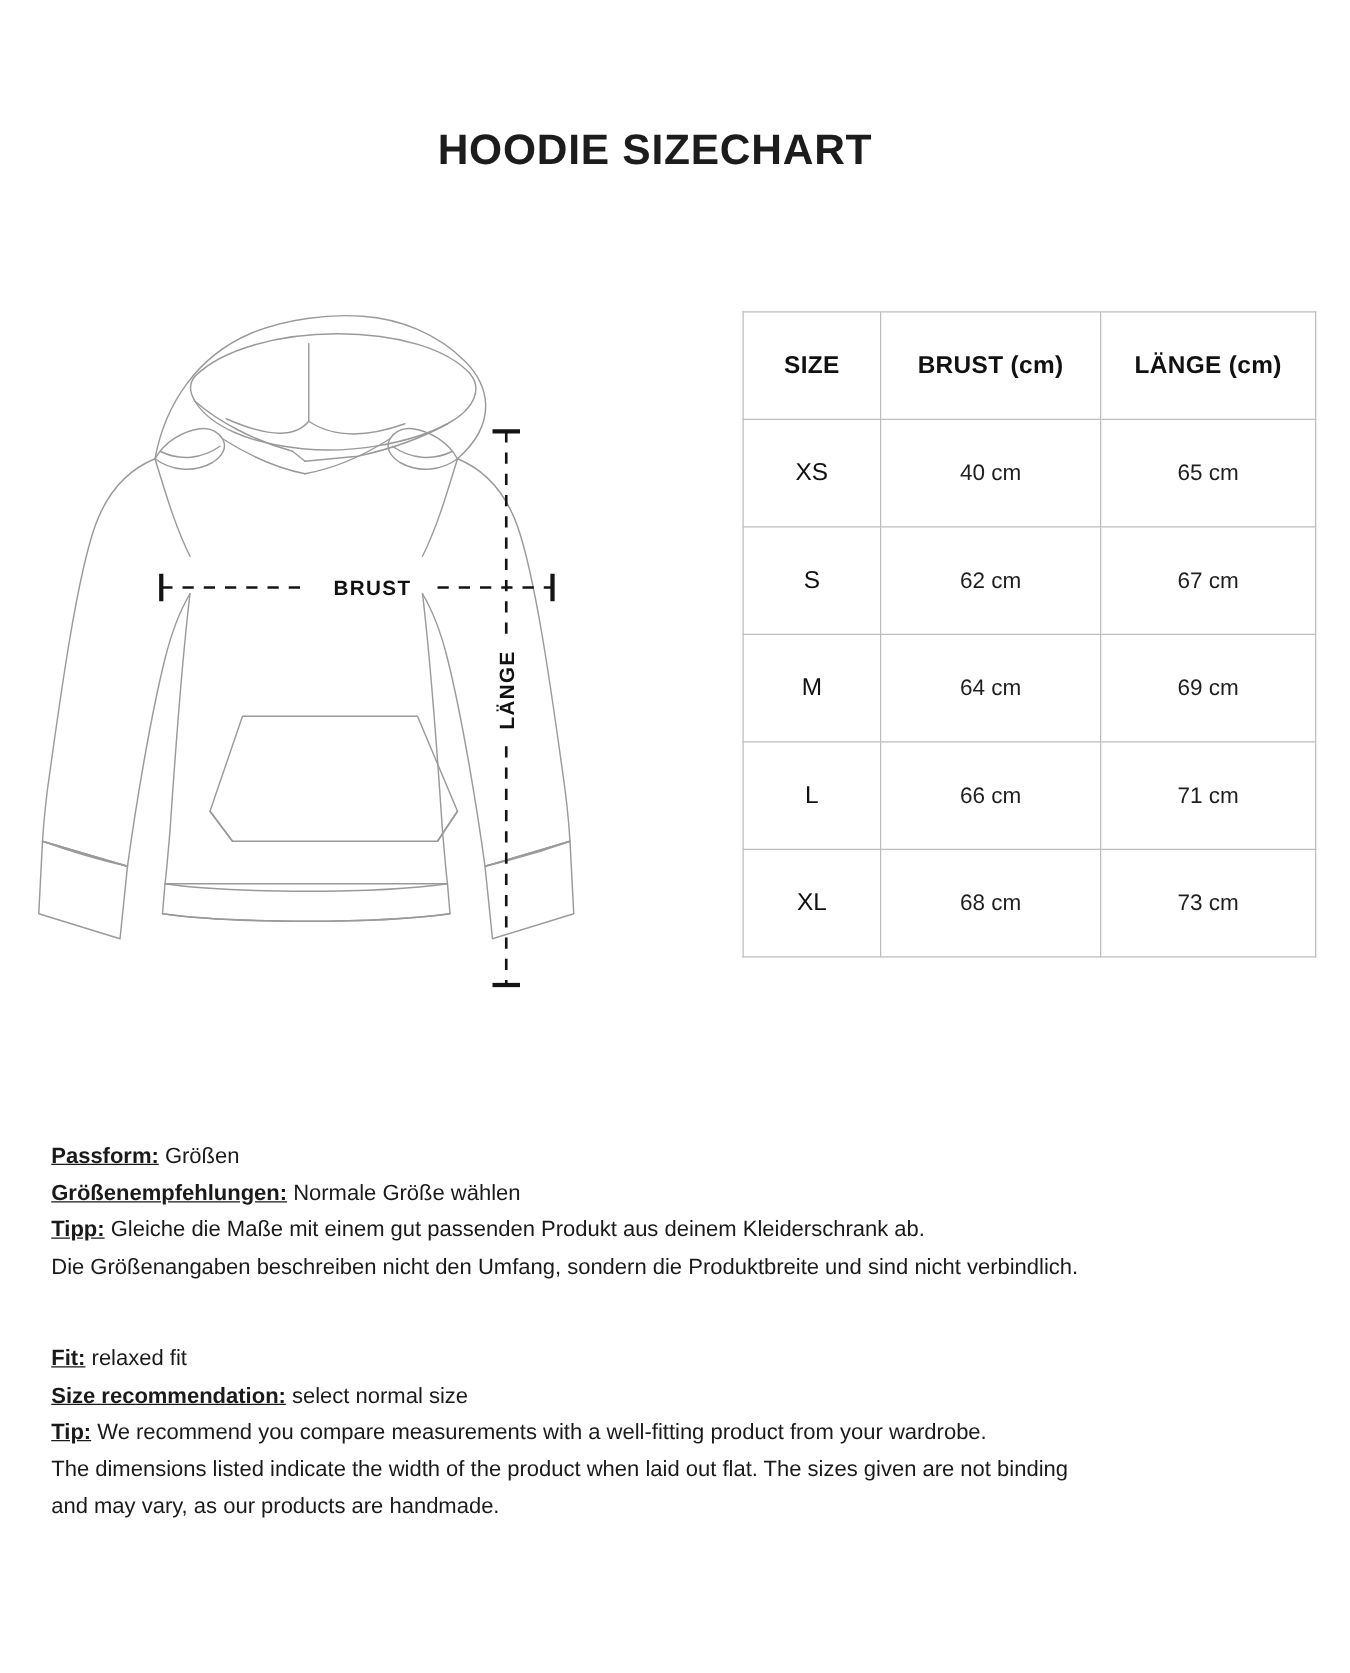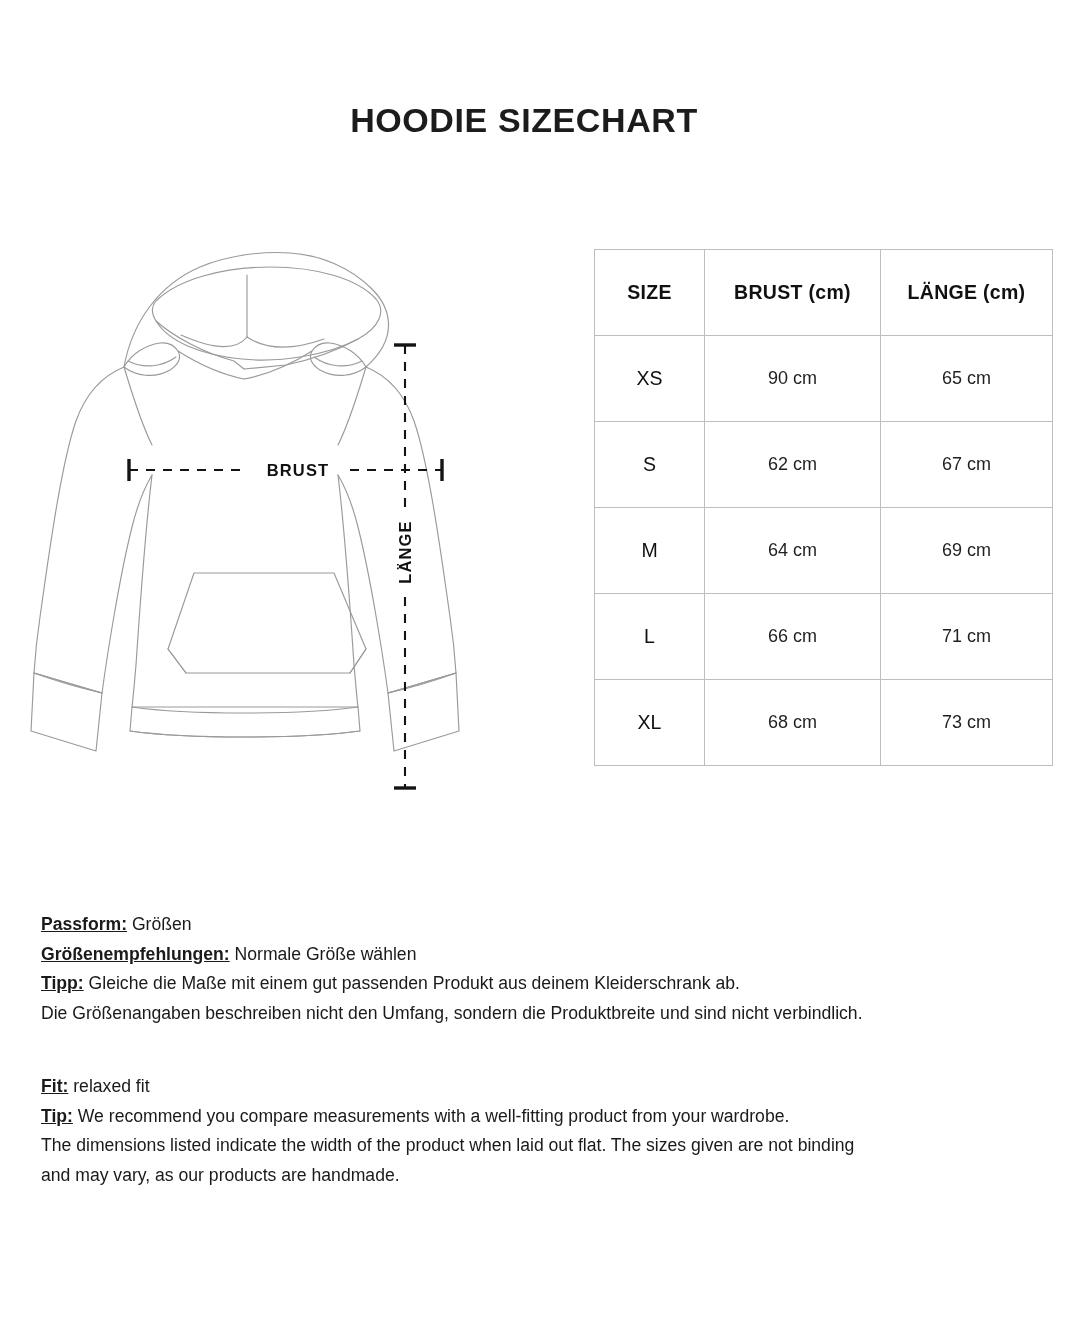--- a/index.html
+++ b/index.html
@@ -284,21 +284,21 @@
     <thead>
       <tr>
         <th class="head-cell">SIZE</th>
         <th class="head-cell">BRUST (cm)</th>
         <th class="head-cell">LÄNGE (cm)</th>
       </tr>
     </thead>
     <tbody>
       <tr>
         <td class="size-cell">XS</td>
-        <td class="value-cell">90 cm</td>
+        <td class="value-cell">40 cm</td>
         <td class="value-cell">65 cm</td>
       </tr>
       <tr>
         <td class="size-cell">S</td>
         <td class="value-cell">62 cm</td>
         <td class="value-cell">67 cm</td>
       </tr>
       <tr>
         <td class="size-cell">M</td>
         <td class="value-cell">64 cm</td>
@@ -329,17 +329,20 @@
     <span class="note-label">Tipp:</span><span> Gleiche die Maße mit einem gut passenden Produkt aus deinem Kleiderschrank ab.</span>
   </div>
   <div class="note-line">Die Größenangaben beschreiben nicht den Umfang, sondern die Produktbreite und sind nicht verbindlich.</div>
 </div>
 
 <div class="notes-block" id="notes-en">
   <div class="note-line">
     <span class="note-label">Fit:</span><span> relaxed fit</span>
   </div>
   <div class="note-line">
+    <span class="note-label">Size recommendation:</span><span> select normal size</span>
+  </div>
+  <div class="note-line">
     <span class="note-label">Tip:</span><span> We recommend you compare measurements with a well-fitting product from your wardrobe.</span>
   </div>
   <div class="note-line">The dimensions listed indicate the width of the product when laid out flat. The sizes given are not binding</div>
   <div class="note-line">and may vary, as our products are handmade.</div>
 </div>
 
 </body></html>

